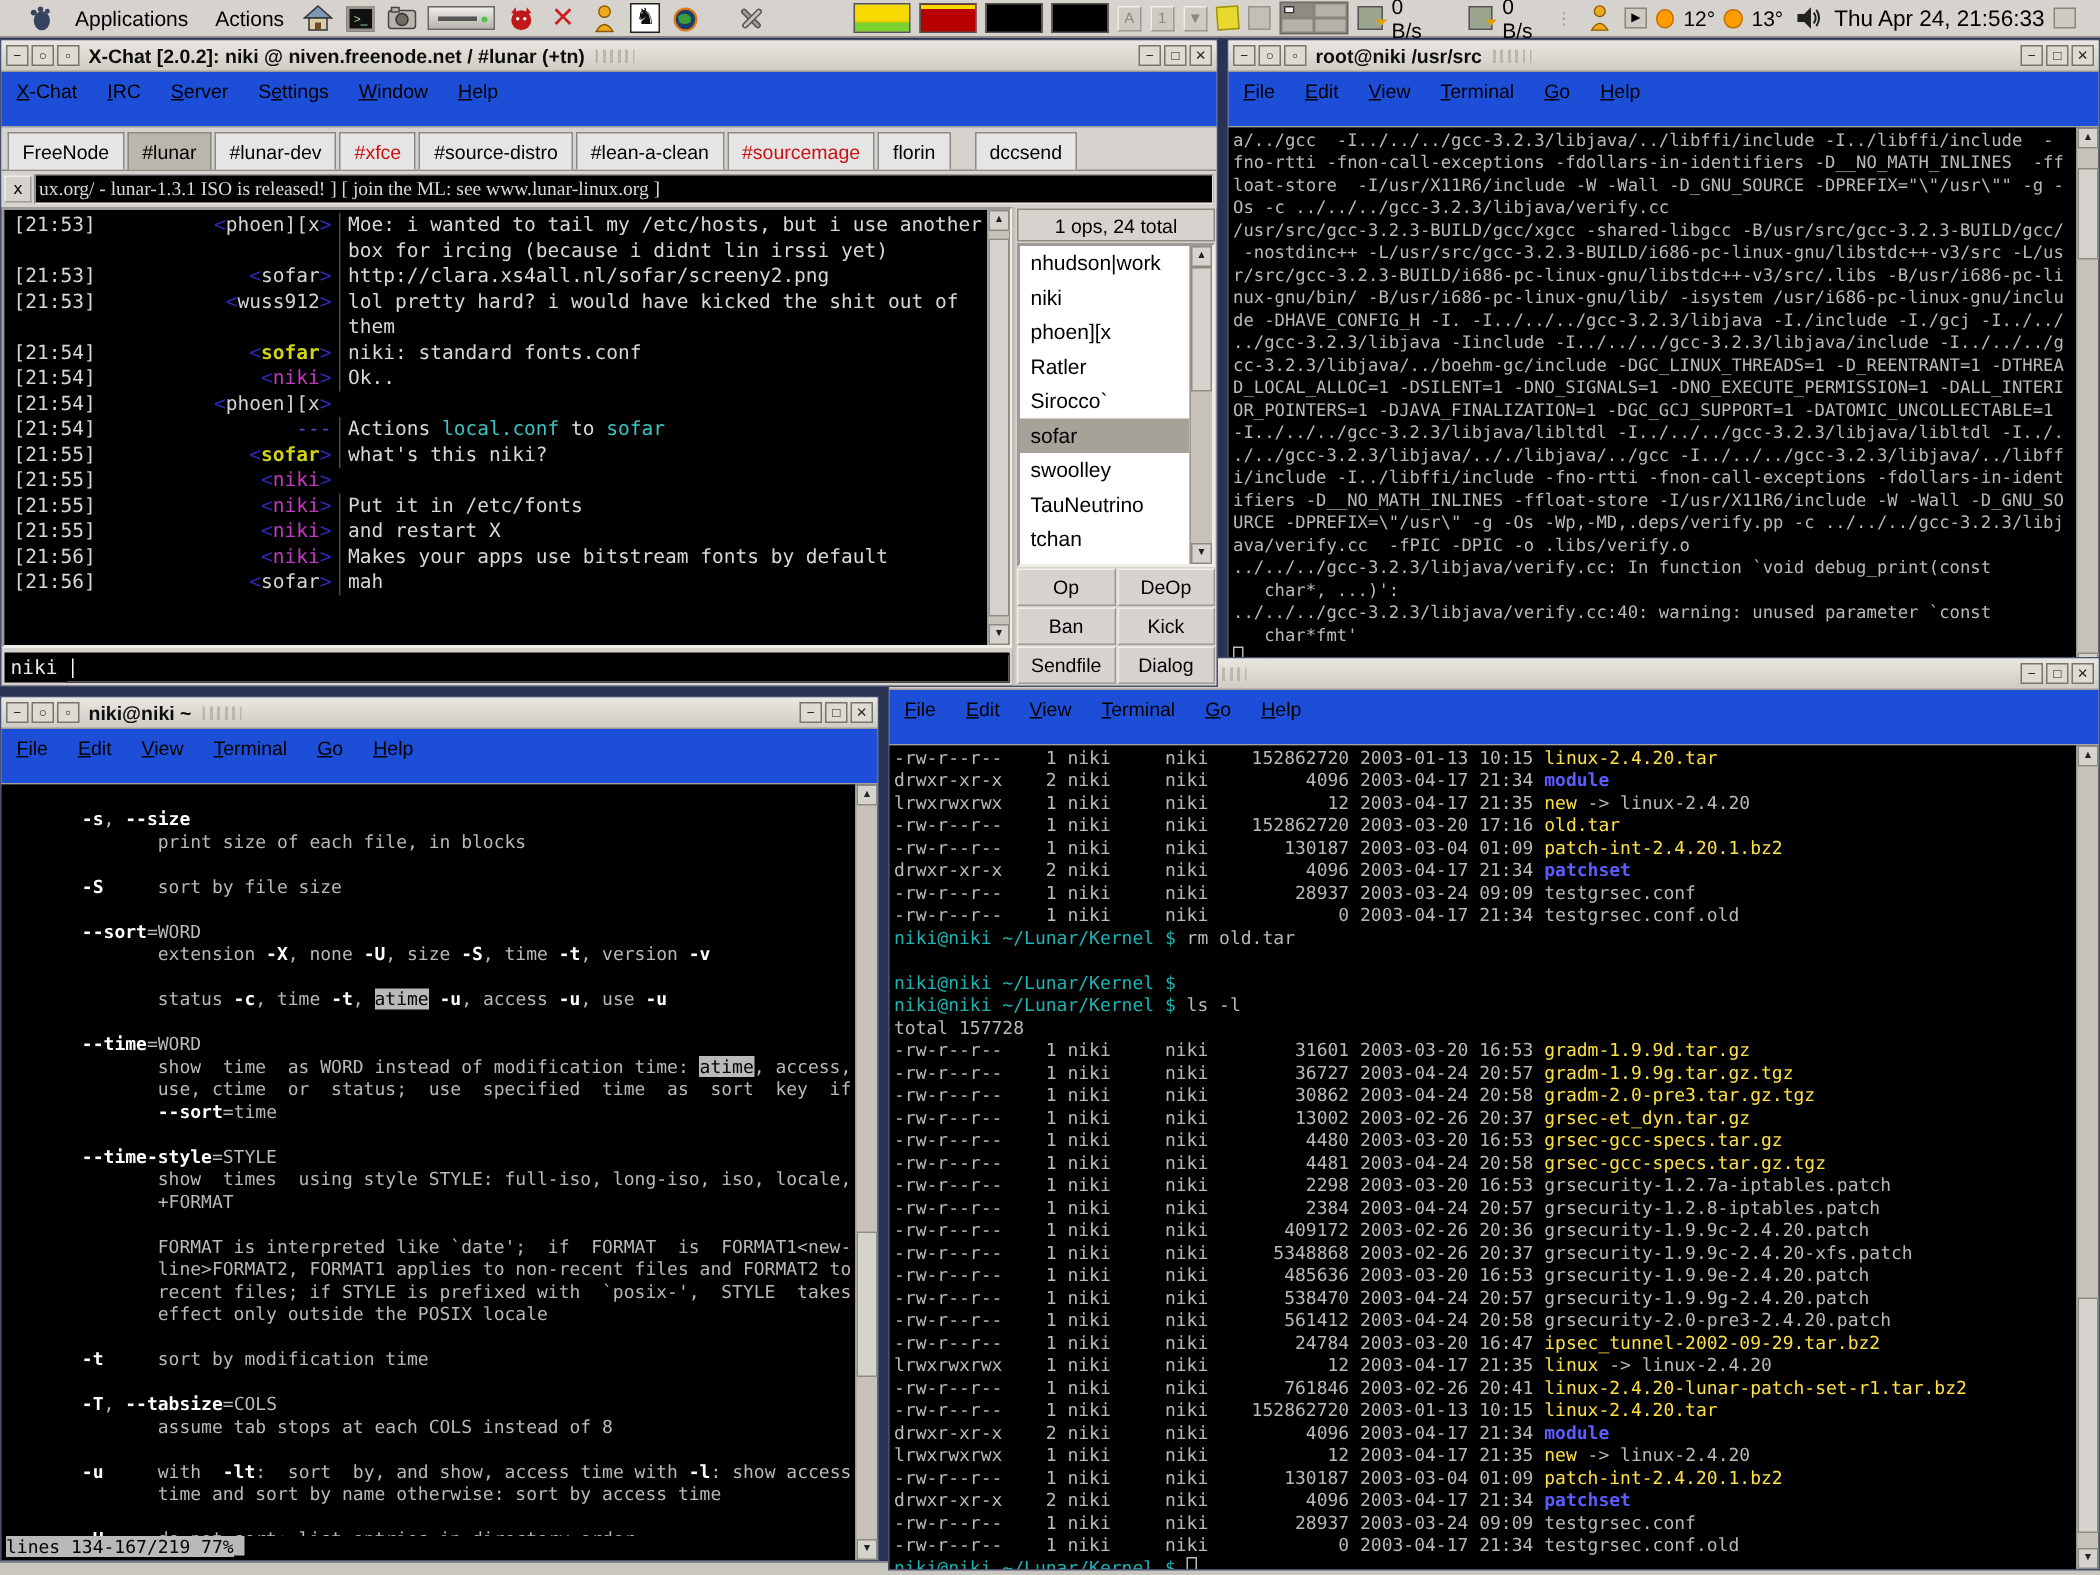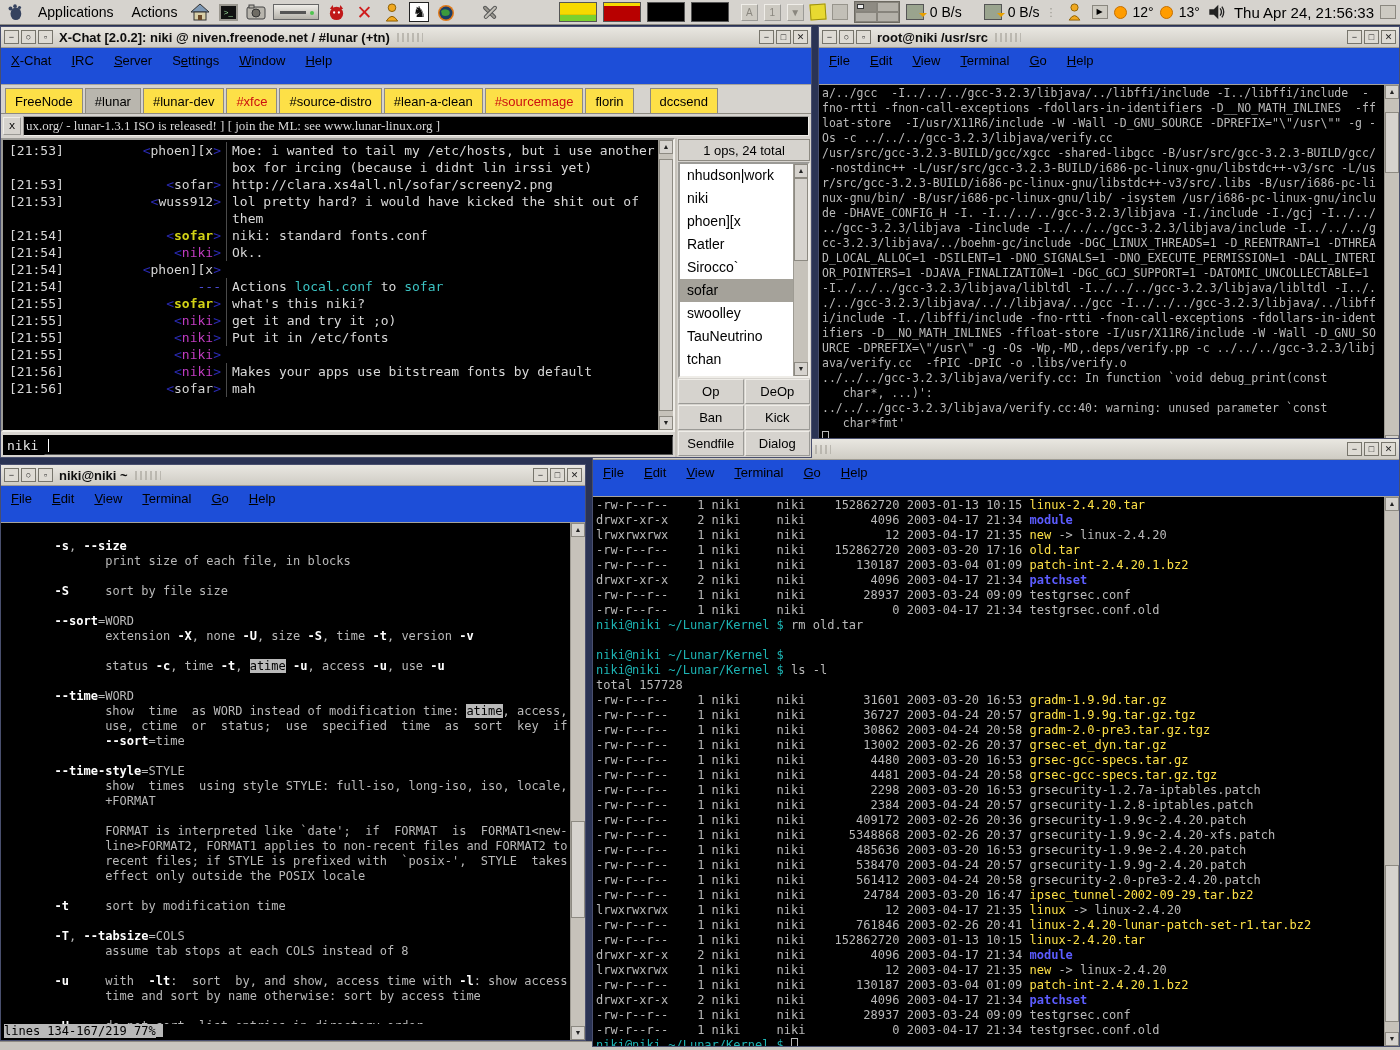--- a/index.html
+++ b/index.html
@@ -2,21 +2,21 @@
 <html><head>
 <meta charset="utf-8">
 <style>
   *{box-sizing:border-box}
   html,body{margin:0;padding:0}
   body{width:1400px;height:1050px;position:relative;overflow:hidden;background:#2a3354;
        font-family:"Liberation Sans","DejaVu Sans",sans-serif;}
 
   
   .panel{position:absolute;left:0;top:0;width:1400px;height:25px;background:#d6d3ce;
-         border-bottom:1px solid #8f8c84;display:flex;align-items:center;padding:0 4px;gap:6px;z-index:50;font-size:14px;color:#000}
+         border-bottom:1px solid #8f8c84;display:flex;align-items:center;padding:0 16px;gap:6px;z-index:50;font-size:14px;color:#000}
   .panel .sp{width:10px}
   .p-ico{width:22px;height:22px;display:flex;align-items:center;justify-content:center;flex-shrink:0}
   .p-txt{padding:0 6px;white-space:nowrap}
   .graph{width:38px;height:20px;border:1px solid #555;flex-shrink:0}
   .g-yellow{background:linear-gradient(#f7d900 60%,#e3c700 60%);box-shadow:inset 0 -6px 0 #7bd12f}
   .g-red{background:#b80000;box-shadow:inset 0 3px 0 #f7d900}
   .g-black{background:#000}
   .right-group{margin-left:auto;display:flex;align-items:center;gap:6px}
   .mini-btn{width:17px;height:17px;border:1px outset #efede8;background:#cdcac2;font-size:10px;
             line-height:15px;text-align:center;color:#8a877f}
@@ -70,21 +70,21 @@
 
   
   .sb{width:15px;background:#c6c2ba;border-left:1px solid #9e9b93;display:flex;flex-direction:column;flex-shrink:0}
   .sb-arr{height:14px;background:#d6d3ce;border:1px solid #8d8a82;font-size:7px;text-align:center;line-height:12px;color:#222;flex-shrink:0}
   .sb-track{flex:1;position:relative}
   .sb-thumb{position:absolute;left:0;width:100%;background:#d6d3ce;border:1px solid #8d8a82}
 
   
   #xchat{left:0;top:26px;width:812px;height:432px;z-index:40}
   .tabs{display:flex;align-items:flex-end;padding:3px 4px 0;background:#d6d3ce;border-bottom:1px solid #8d8a82;flex-shrink:0}
-  .tab{padding:5px 9px 4px;font-size:13px;background:#fde047;border:1px solid #8d8a82;border-bottom:none;
+  .tab{padding:5px 9px 4px;font-size:13px;background:#e5e5e5;border:1px solid #8d8a82;border-bottom:none;
        margin-right:2px;color:#000;white-space:nowrap}
   .tab.active{background:#b9b6ae;font-weight:normal}
   .tab.hl{color:#cc1010}
   .tab.gap{margin-left:14px}
   .topicrow{display:flex;align-items:center;height:24px;background:#d6d3ce;padding:1px 2px;gap:2px;flex-shrink:0}
   .topic-close{width:18px;height:18px;background:#d6d3ce;border:1px outset #efede8;font-size:11px;
                font-family:"DejaVu Sans Mono",monospace;text-align:center;line-height:16px}
   .topic-entry{flex:1;height:20px;background:#000;border:1px inset #efede8;color:#d8d8d8;
                font-family:Liberation Serif, serif;font-size:13px;line-height:18px;white-space:pre;overflow:hidden;padding:0 2px}
   .xbody{display:flex;flex:1;overflow:hidden}
@@ -419,30 +419,30 @@
               <span class="cm"><span>Actions </span><span class="m-cyan">local.conf</span><span> to </span><span class="m-cyan">sofar</span></span>
             </div>
             <div class="crow">
               <span class="ct">[21:55]</span>
               <span class="cn"><span class="br">&lt;</span><span class="nick-yellow">sofar</span><span class="br">&gt;</span></span>
               <span class="cm"><span>what's this niki?</span></span>
             </div>
             <div class="crow">
               <span class="ct">[21:55]</span>
               <span class="cn"><span class="br">&lt;</span><span class="nick-magenta">niki</span><span class="br">&gt;</span></span>
-              <span class="cm"><span>get it and try it ;o)</span></span>
             </div>
             <div class="crow">
               <span class="ct">[21:55]</span>
               <span class="cn"><span class="br">&lt;</span><span class="nick-magenta">niki</span><span class="br">&gt;</span></span>
               <span class="cm"><span>Put it in /etc/fonts</span></span>
             </div>
             <div class="crow">
               <span class="ct">[21:55]</span>
               <span class="cn"><span class="br">&lt;</span><span class="nick-magenta">niki</span><span class="br">&gt;</span></span>
+              <span class="cm"><span>and restart X</span></span>
             </div>
             <div class="crow">
               <span class="ct">[21:56]</span>
               <span class="cn"><span class="br">&lt;</span><span class="nick-magenta">niki</span><span class="br">&gt;</span></span>
               <span class="cm"><span>Makes your apps use bitstream fonts by default</span></span>
             </div>
             <div class="crow">
               <span class="ct">[21:56]</span>
               <span class="cn"><span class="br">&lt;</span><span class="nick-gray">sofar</span><span class="br">&gt;</span></span>
               <span class="cm"><span>mah</span></span>

